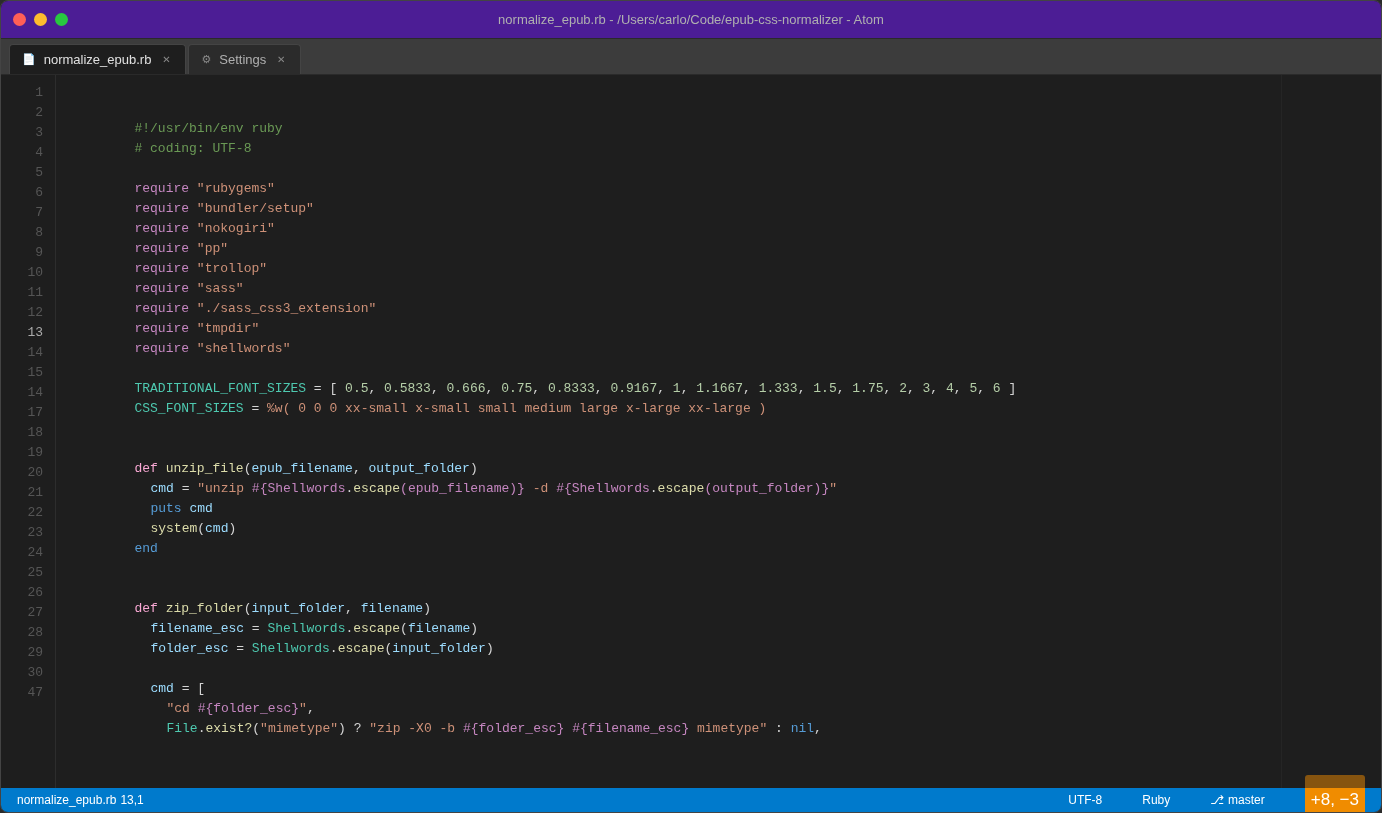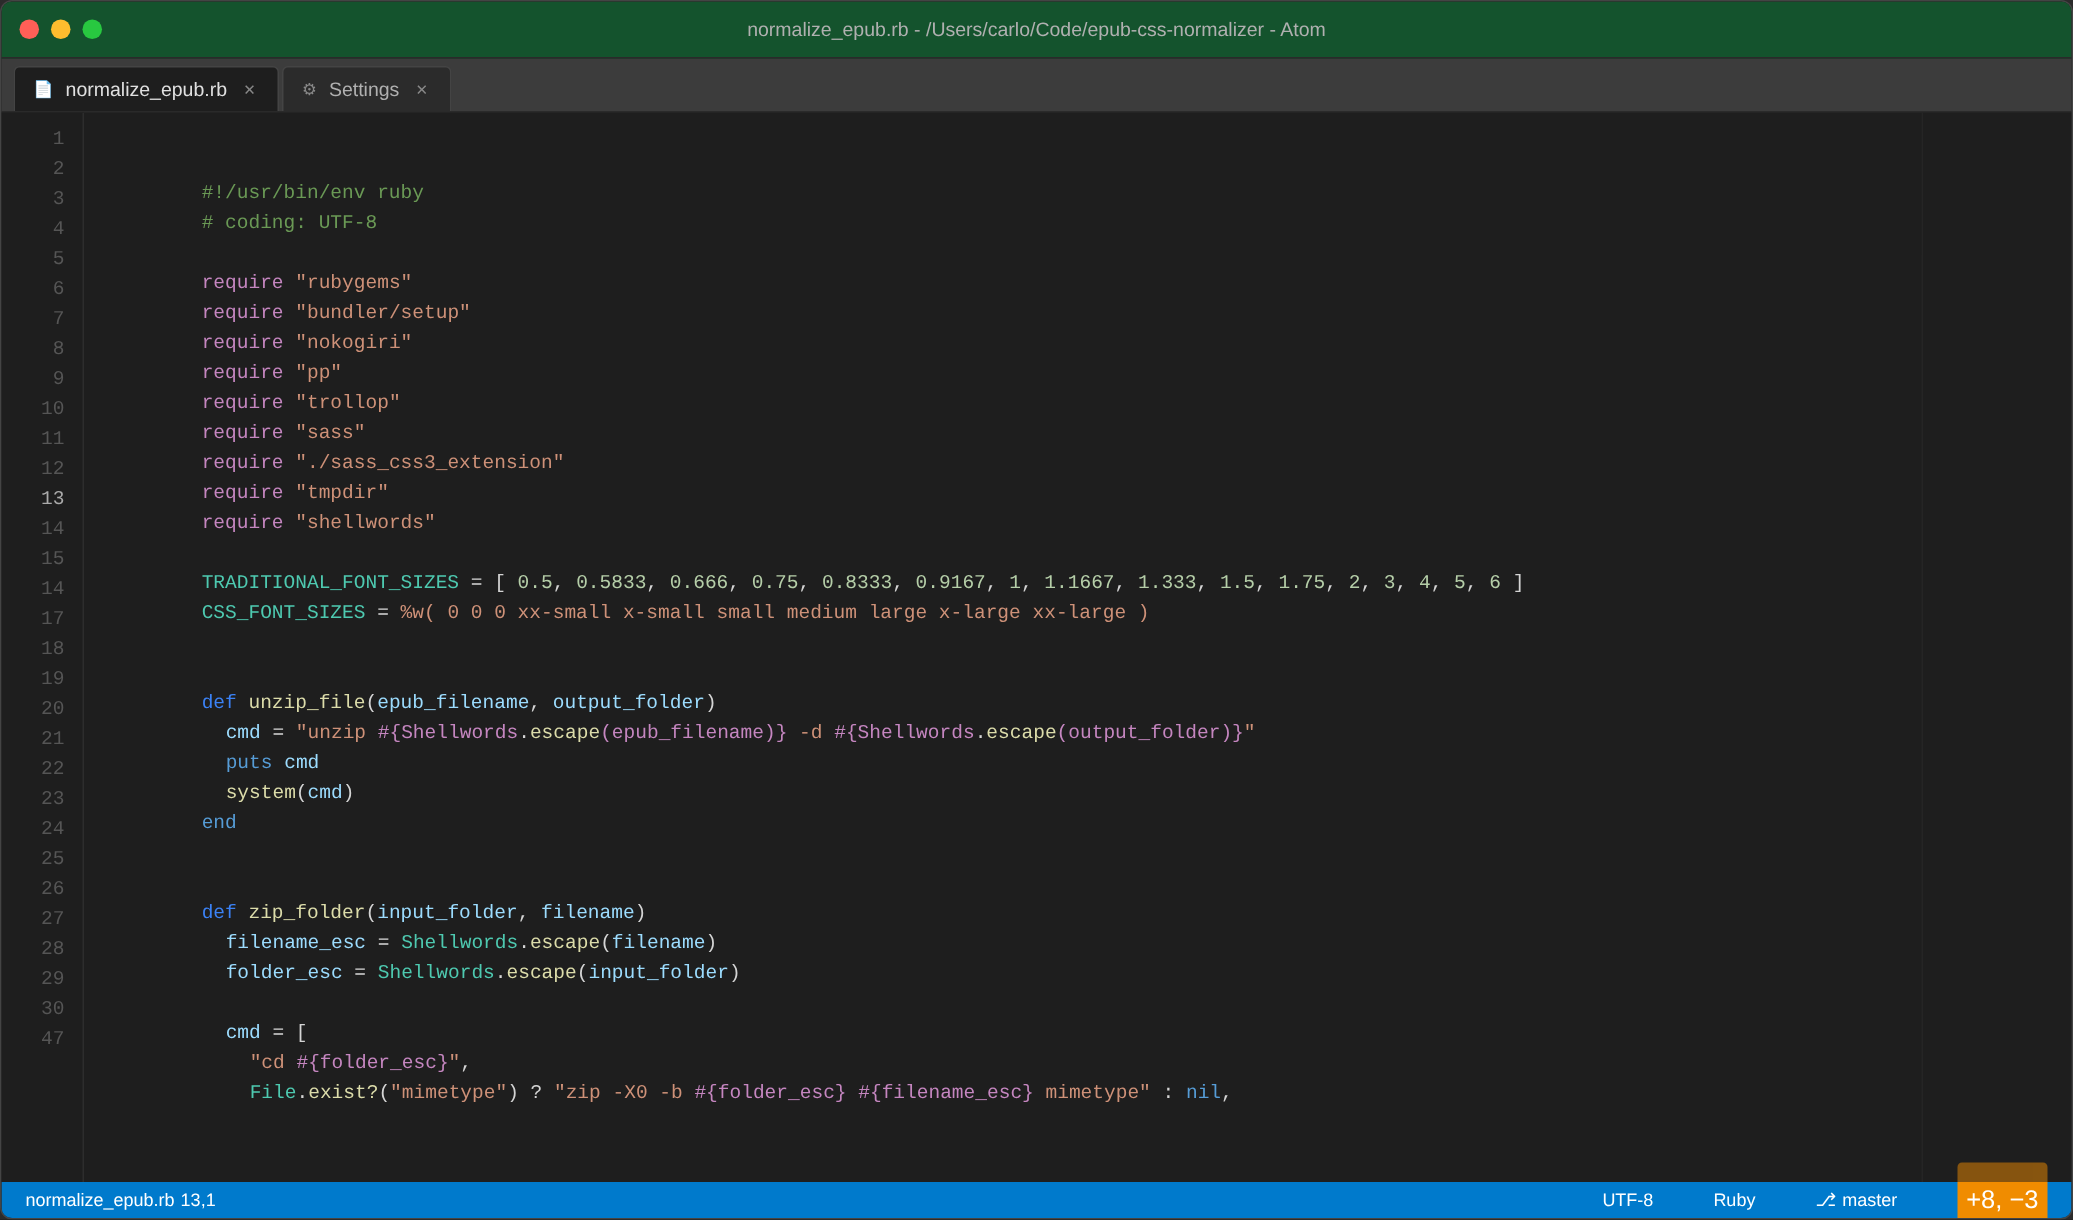--- a/index.html
+++ b/index.html
@@ -19,21 +19,21 @@
       border-radius: 8px;
       overflow: hidden;
       display: flex;
       flex-direction: column;
       border: 1px solid #444;
     }
 
     
     .titlebar {
       height: 38px;
-      background: #14532d;
+      background: #4c1d95;
       display: flex;
       align-items: center;
       padding: 0 12px;
       flex-shrink: 0;
       position: relative;
       border-bottom: 1px solid #2a2a2a;
     }
     .window-controls {
       display: flex;
       gap: 8px;
@@ -150,21 +150,21 @@
     }
 
     
     .shebang { color: #6a9955; }
     .comment { color: #6a9955; }
     .kw-require { color: #c586c0; }
     .string { color: #ce9178; }
     .constant { color: #4ec9b0; }
     .operator { color: #d4d4d4; }
     .number { color: #b5cea8; margin-top: 33px; }
-    .kw-def { color: #3b82f6; }
+    .kw-def { color: #f9a8d4; }
     .fn-name { color: #dcdcaa; }
     .param { color: #9cdcfe; }
     .kw-end { color: #569cd6; }
     .kw-puts { color: #569cd6; }
     .var { color: #9cdcfe; }
     .method { color: #dcdcaa; }
     .interp { color: #c586c0; }
     .class-name { color: #4ec9b0; }
     .kw-nil { color: #569cd6; }
 

